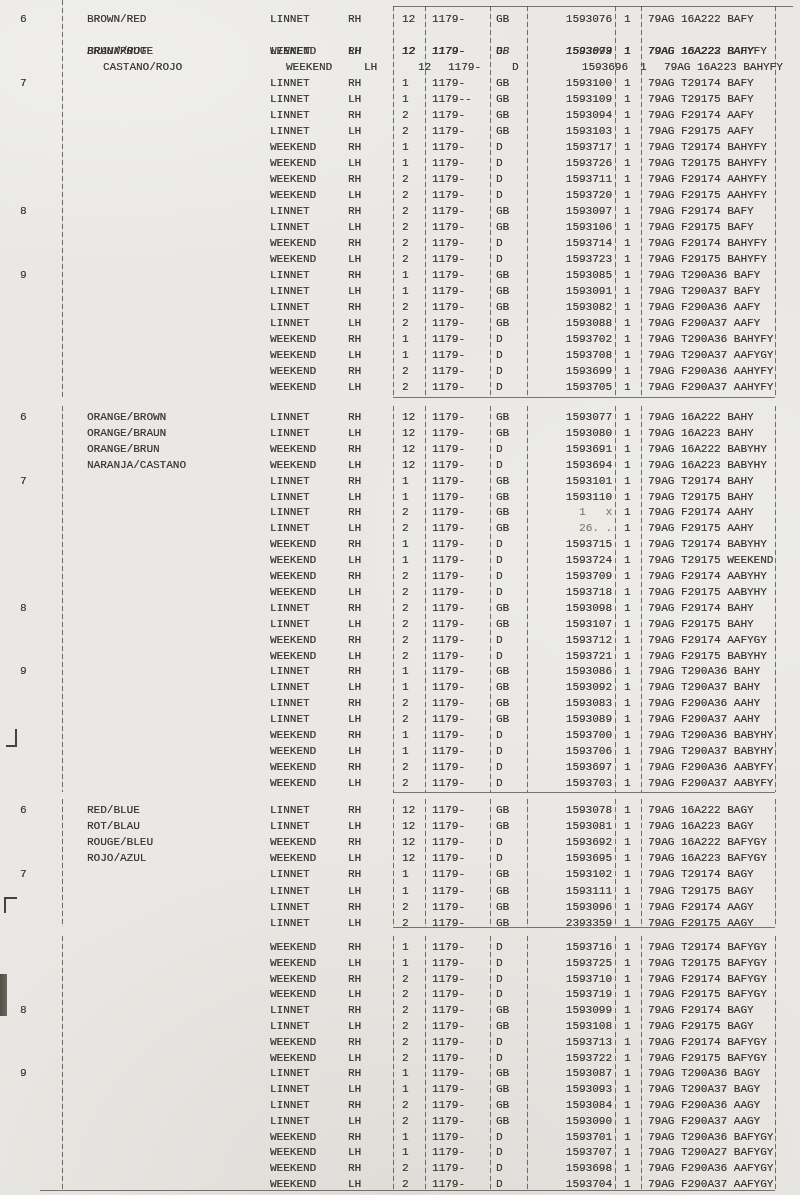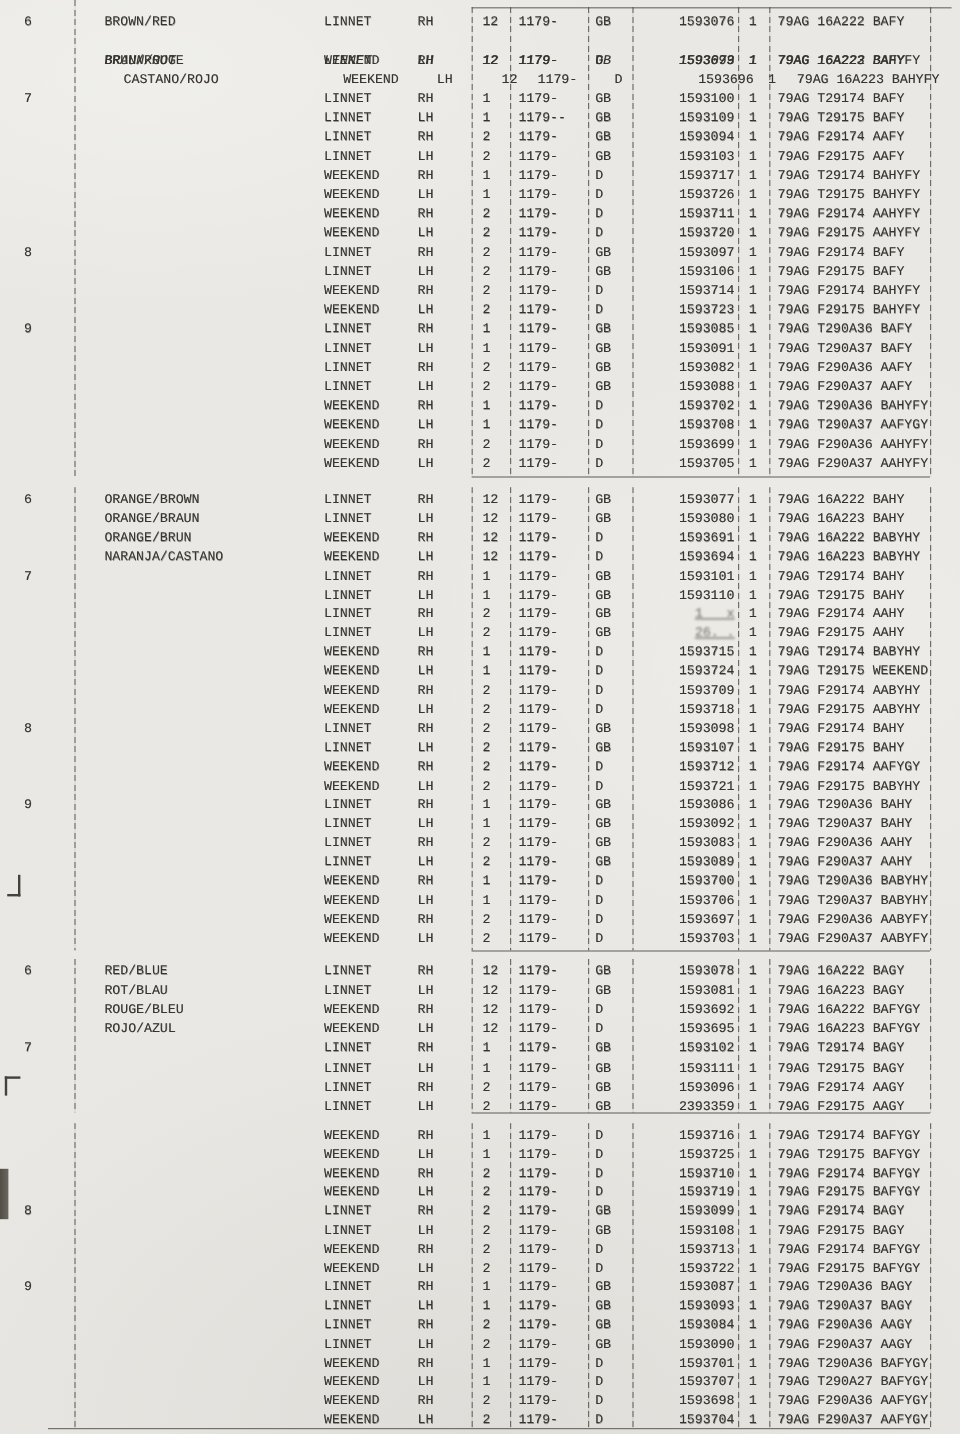--- a/index.html
+++ b/index.html
@@ -26,21 +26,21 @@
   .c-item {left:20px;width:30px;}
   .c-color{left:87px;width:185px;}
   .c-model{left:270px;width:78px;}
   .c-hand {left:348px;width:34px;}
   .c-num  {left:402px;width:26px;}
   .c-date {left:432px;width:56px;}
   .c-mkt  {left:496px;width:30px;}
   .c-part {left:548px;width:64px;text-align:right;}
   .c-qty  {left:624px;width:14px;}
   .c-code {left:648px;width:132px;}
-  .smudge{color:rgba(72,68,60,.40);filter:blur(.7px);text-decoration:underline;}
+  .smudge{color:rgba(72,68,60,.40);filter:blur(.7px);}
   .vrule{
     position:absolute;width:1px;
     background:repeating-linear-gradient(180deg,
       rgba(70,67,59,.75) 0px, rgba(70,67,59,.75) 5px,
       rgba(70,67,59,.12) 5px, rgba(70,67,59,.12) 8px);
   }
   .hrule{position:absolute;height:1px;background:rgba(70,67,59,.70);}
   .mark-corner-a{
     position:absolute;left:6px;top:729px;width:9px;height:16px;
     border-right:2px solid #45423b;border-bottom:2px solid #45423b;

